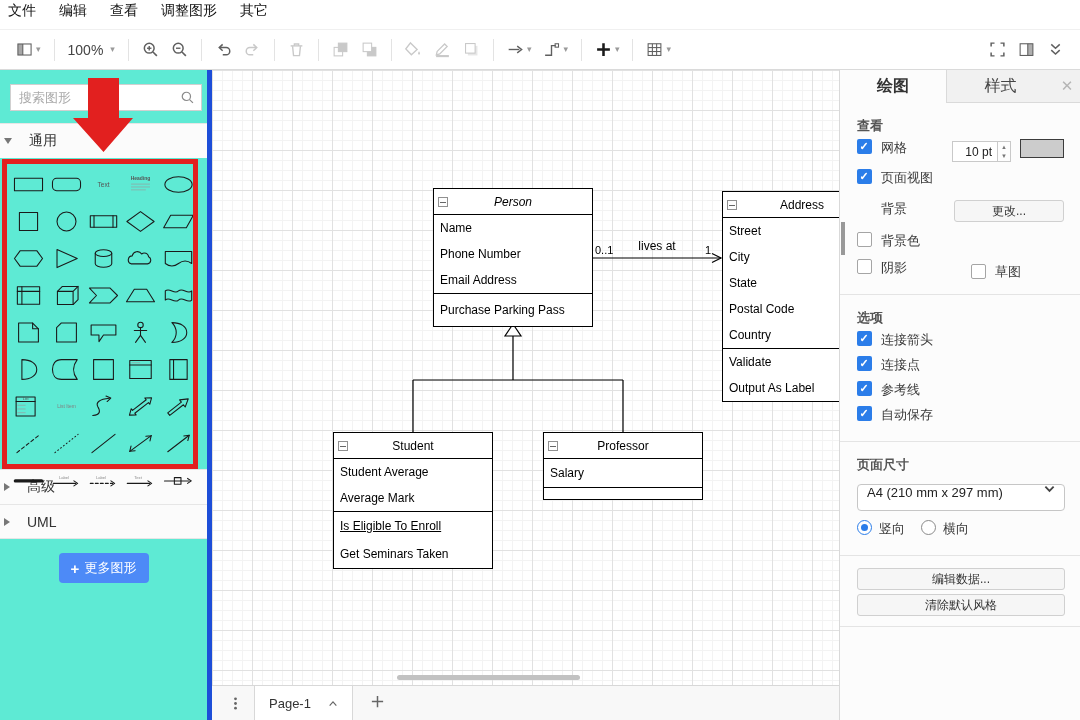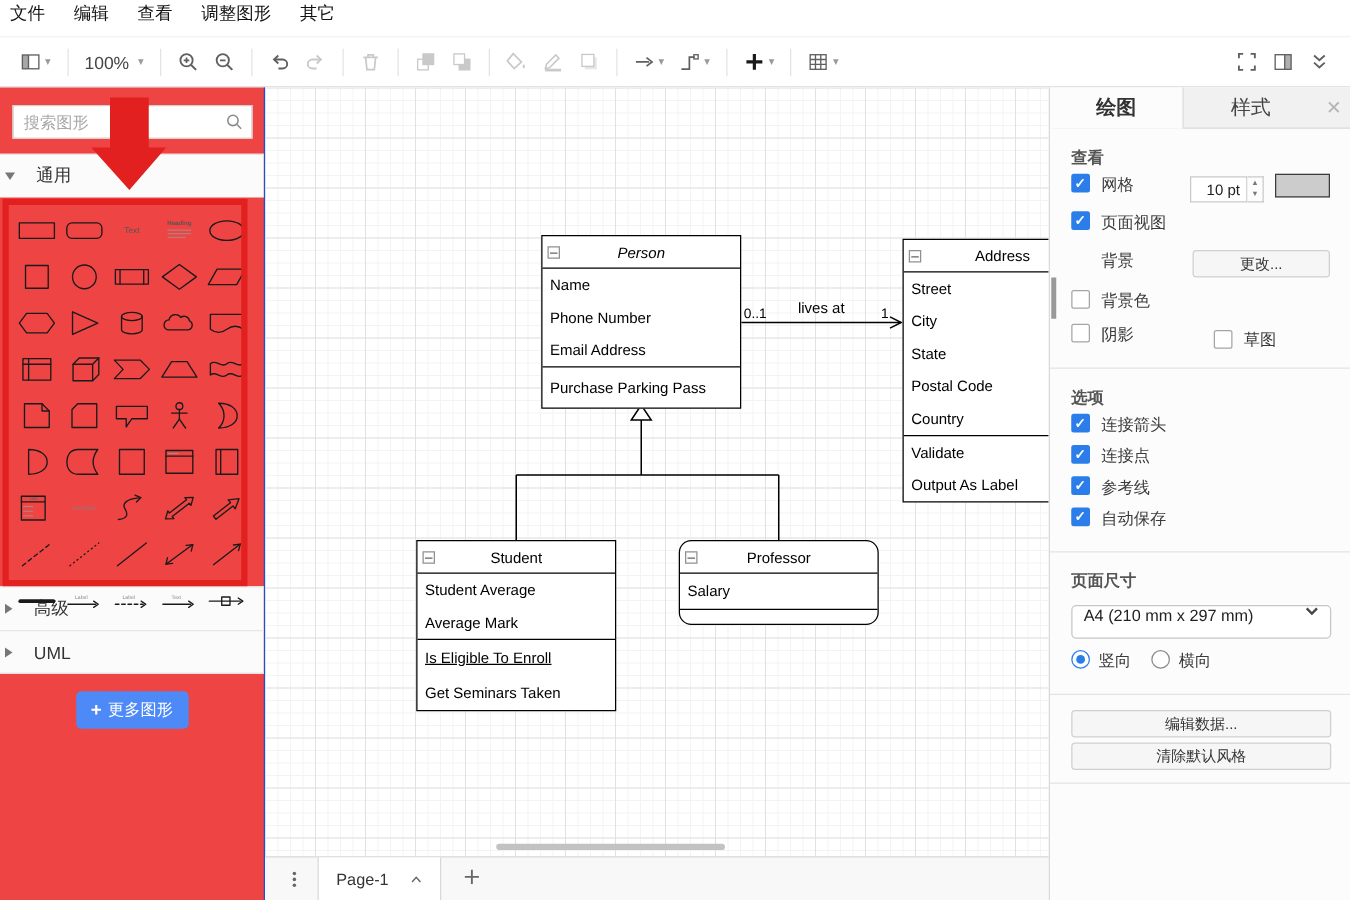--- a/index.html
+++ b/index.html
@@ -18,22 +18,22 @@
             background:transparent; color:#5f5f5f; font-size:13px; }
   .tb-btn svg { width:17px; height:17px; display:block; }
   .tb-btn.dis { color:#c9c9c9; }
   .tb-btn.dark { color:#1a1a1a; }
   .caret { font-size:9px; color:#9a9a9a; line-height:1; }
   .tb-sep { width:1px; height:22px; background:#e3e3e3; margin:0 7px; flex:none; }
   .tb-spacer { flex:1; }
   .zoom-label { font-size:14px; color:#444; margin-right:4px; }
 
   
-  .sidebar { position:absolute; left:0; top:70px; width:212px; height:650px; background:#ef4444;
-             border-right:1px solid #1d4ed8; }
+  .sidebar { position:absolute; left:0; top:70px; width:212px; height:650px; background:#5eead4;
+             border-right:5px solid #1d4ed8; }
   .search-wrap { padding:14px 10px 12px 10px; }
   .search-box { position:relative; width:192px; height:27px; background:#fff; border:1px solid #d0d0d0; }
   .search-box input { width:100%; height:100%; border:none; outline:none; background:transparent;
                       font-family:"Liberation Sans",sans-serif; font-size:13px; color:#333; padding:0 26px 0 8px; }
   .search-box input::placeholder { color:#a9a9a9; }
   .search-icon { position:absolute; right:6px; top:5px; width:15px; height:15px; color:#8a8a8a; }
   .search-icon svg { width:15px; height:15px; }
   .side-section { height:35px; display:flex; align-items:center; gap:17px; padding-left:4px;
                   border-top:1px solid #e6e6e6; font-size:14px; color:#333; cursor:pointer; background:#fbfbfb; }
   .tri { width:0; height:0; }
@@ -77,21 +77,21 @@
   .collapse-btn { position:absolute; left:4px; top:8px; width:10px; height:10px; border:1px solid #909090;
                   background:#fdfdfd; display:flex; align-items:center; justify-content:center; }
   .collapse-btn::after { content:""; width:6px; height:1px; background:#666; display:block; }
   .uml-row { height:26px; display:flex; align-items:center; padding-left:6px; white-space:nowrap; overflow:hidden; }
   .uml-methods { border-top:1px solid #000; }
   .u { text-decoration:underline; }
   #cls-person   { left:221px; top:118px; width:160px; }
   #cls-address  { left:510px; top:121px; width:160px; }
   #cls-student  { left:121px; top:362px; width:160px; }
   #cls-student .uml-methods .uml-row { height:28px; }
-  #cls-professor{ left:331px; top:362px; width:160px;border-radius:10px; }
+  #cls-professor{ left:331px; top:362px; width:160px; }
   #cls-professor .uml-row { height:28px; }
   #cls-professor .uml-methods { height:12px; }
 
   .hscroll { position:absolute; left:185px; top:605px; width:183px; height:5px; background:#c2c2c2; border-radius:3px; }
   .vscroll { position:absolute; left:841px; top:222px; width:4px; height:33px; background:#999; z-index:3; }
 
   
   .footer { position:absolute; left:212px; top:685px; width:627px; height:35px; background:#f8f8f8;
             border-top:1px solid #d8d8d8; display:flex; align-items:center; }
   .dots-btn { margin-left:14px; width:18px; height:24px; display:flex; align-items:center; justify-content:center;

